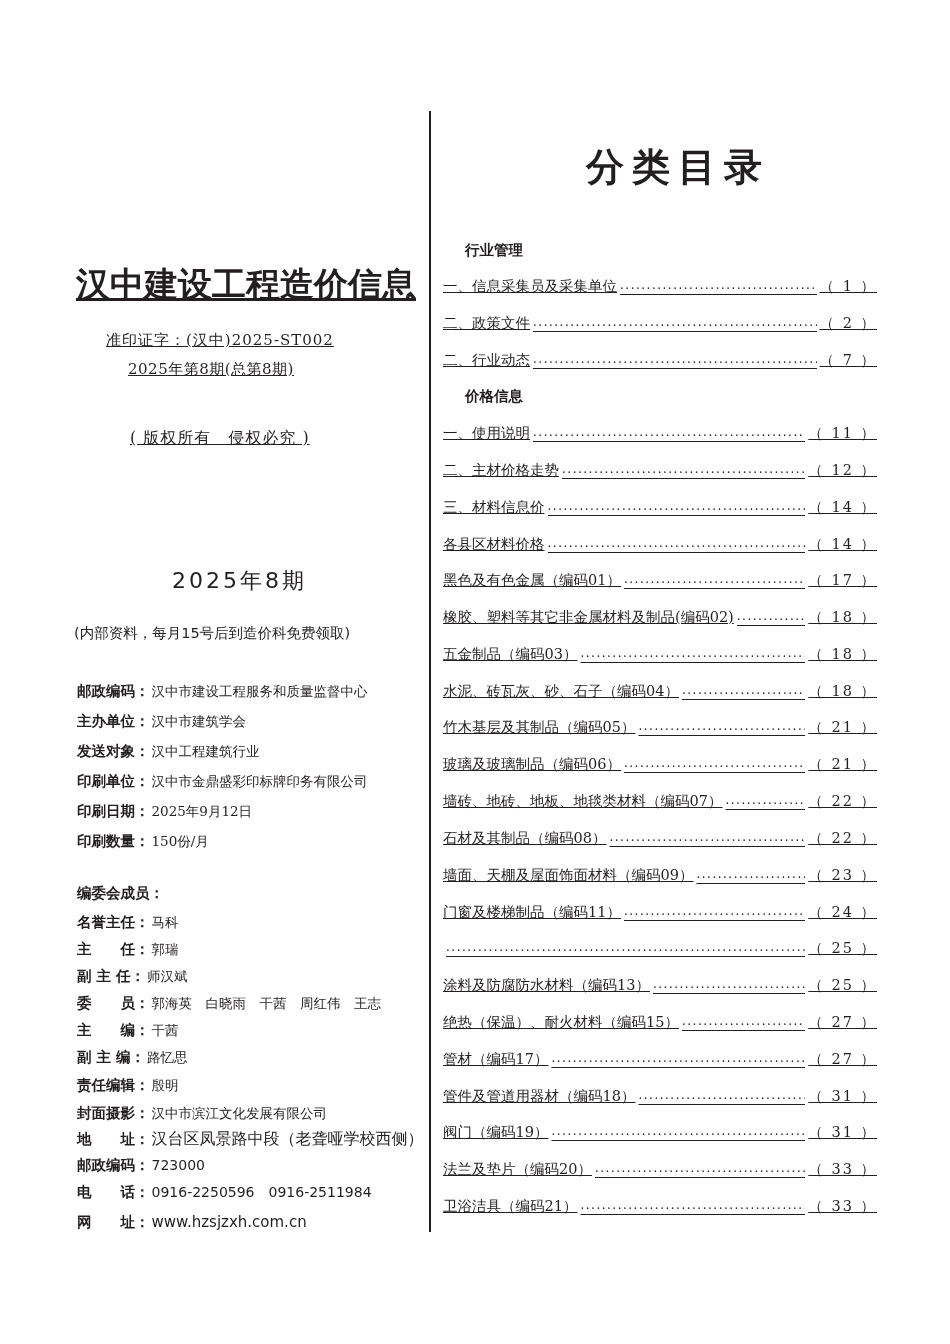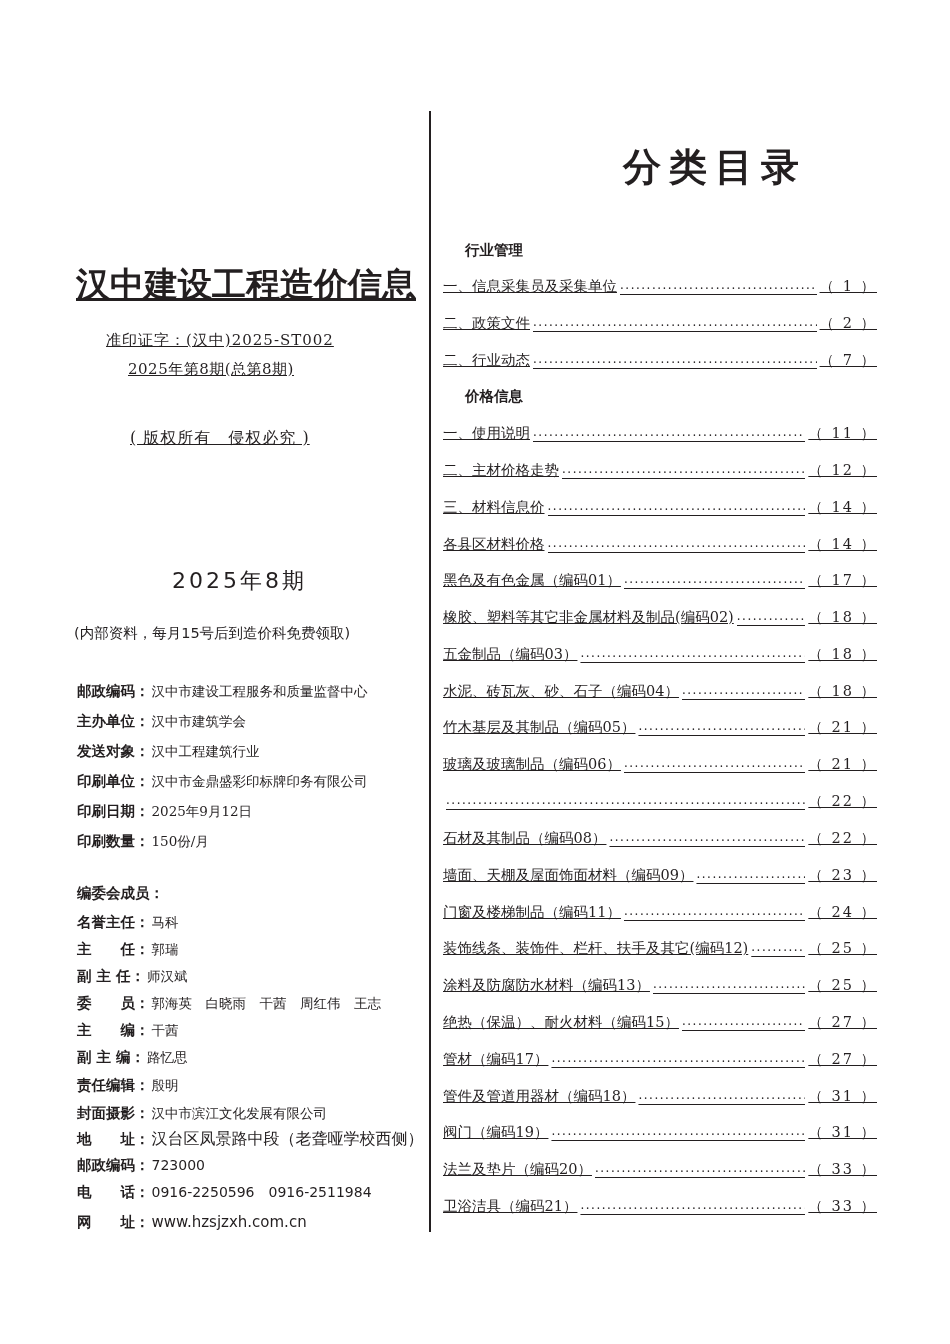--- a/index.html
+++ b/index.html
@@ -27,21 +27,21 @@
   .info-label { font-family: "DejaVu Sans", "Liberation Sans", sans-serif; font-weight: bold; font-size: 14.5px; }
   .info-value { font-family: "DejaVu Serif", "Liberation Serif", serif; font-size: 13.5px; margin-left: 2px; }
   .info-value.sans-val { font-family: "DejaVu Sans", "Liberation Sans", sans-serif; font-size: 14px; }
 
   #committee-heading { left: 77px; top: 884px; font-size: 14.5px; font-weight: bold; white-space: nowrap; }
 
   
   #divider { left: 429px; top: 111px; width: 1.5px; height: 1121px; background: #231f20; }
 
   
-  #toc-title { left: 586px; top: 142px; font-size: 38px; font-weight: bold; letter-spacing: 8px; white-space: nowrap; margin-left: 37px; }
+  #toc-title { left: 586px; top: 142px; font-size: 38px; font-weight: bold; letter-spacing: 8px; white-space: nowrap; }
   .section-head { position: absolute; left: 433px; font-size: 14.5px; font-weight: bold; white-space: nowrap; margin-left: 32px; }
   .toc-row {
     position: absolute; left: 443px; width: 434px; height: 20px;
     display: flex; align-items: flex-end; font-size: 14.5px; white-space: nowrap; cursor: pointer;
   }
   .toc-label { flex: 0 0 auto; }
   .toc-dots {
     flex: 1 1 auto; overflow: hidden; margin: 0 3px; letter-spacing: 1.5px; color: #231f20;
     font-size: 12px;
   }
@@ -202,40 +202,40 @@
   <span class="toc-label">竹木基层及其制品（编码05）</span>
   <span class="toc-dots"></span>
   <span class="toc-page">（ 21 ）</span>
 </div>
 <div class="toc-row serif" style="top:754px">
   <span class="toc-label">玻璃及玻璃制品（编码06）</span>
   <span class="toc-dots"></span>
   <span class="toc-page">（ 21 ）</span>
 </div>
 <div class="toc-row serif" style="top:791px">
+  <span class="toc-label">墙砖、地砖、地板、地毯类材料（编码07）</span>
   <span class="toc-dots"></span>
   <span class="toc-page">（ 22 ）</span>
 </div>
 <div class="toc-row serif" style="top:828px">
   <span class="toc-label">石材及其制品（编码08）</span>
   <span class="toc-dots"></span>
   <span class="toc-page">（ 22 ）</span>
 </div>
 <div class="toc-row serif" style="top:865px">
   <span class="toc-label">墙面、天棚及屋面饰面材料（编码09）</span>
   <span class="toc-dots"></span>
   <span class="toc-page">（ 23 ）</span>
 </div>
 <div class="toc-row serif" style="top:902px">
   <span class="toc-label">门窗及楼梯制品（编码11）</span>
   <span class="toc-dots"></span>
   <span class="toc-page">（ 24 ）</span>
 </div>
 <div class="toc-row serif" style="top:938px">
-  <span class="toc-label">装饰线条、装饰件、栏杆、扶手及其它(编码12)</span>
   <span class="toc-dots"></span>
   <span class="toc-page">（ 25 ）</span>
 </div>
 <div class="toc-row serif" style="top:975px">
   <span class="toc-label">涂料及防腐防水材料（编码13）</span>
   <span class="toc-dots"></span>
   <span class="toc-page">（ 25 ）</span>
 </div>
 <div class="toc-row serif" style="top:1012px">
   <span class="toc-label">绝热（保温）、耐火材料（编码15）</span>

